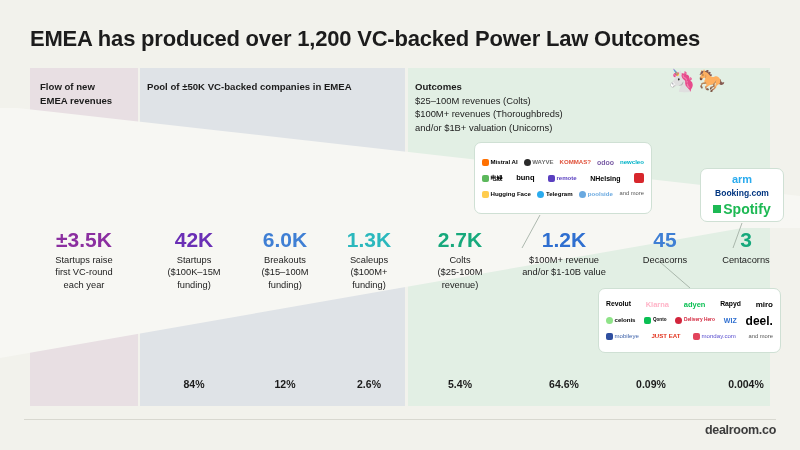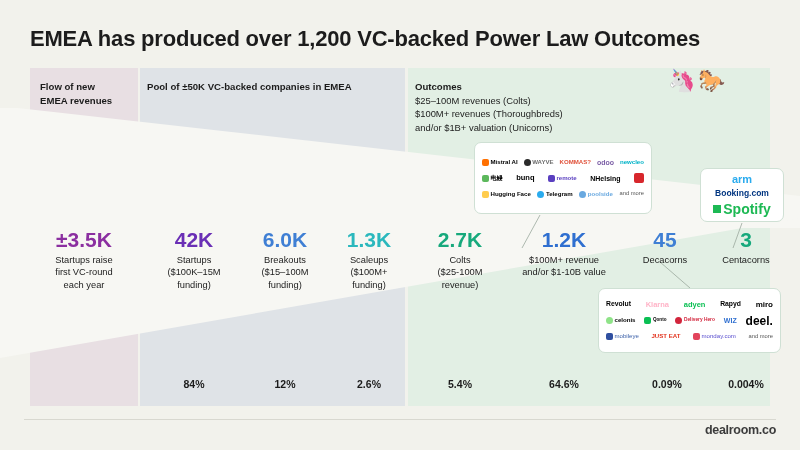--- a/index.html
+++ b/index.html
@@ -154,21 +154,21 @@
     text-align: center;
     font-size: 10.5px;
     font-weight: bold;
     color: #1c1c1c;
   }
   #pct-1 { left: 148px; width: 92px; }
   #pct-2 { left: 244px; width: 82px; }
   #pct-3 { left: 330px; width: 78px; }
   #pct-4 { left: 418px; width: 84px; }
   #pct-5 { left: 504px; width: 120px; }
-  #pct-6 { left: 628px; width: 78px; }
+  #pct-6 { left: 612px; width: 78px; }
   #pct-7 { left: 706px; width: 80px; }
 
   
   #footer-rule {
     position: absolute;
     left: 24px; top: 419px;
     width: 752px; height: 1px;
     background: #d8d8d0;
   }
   #page-num {

